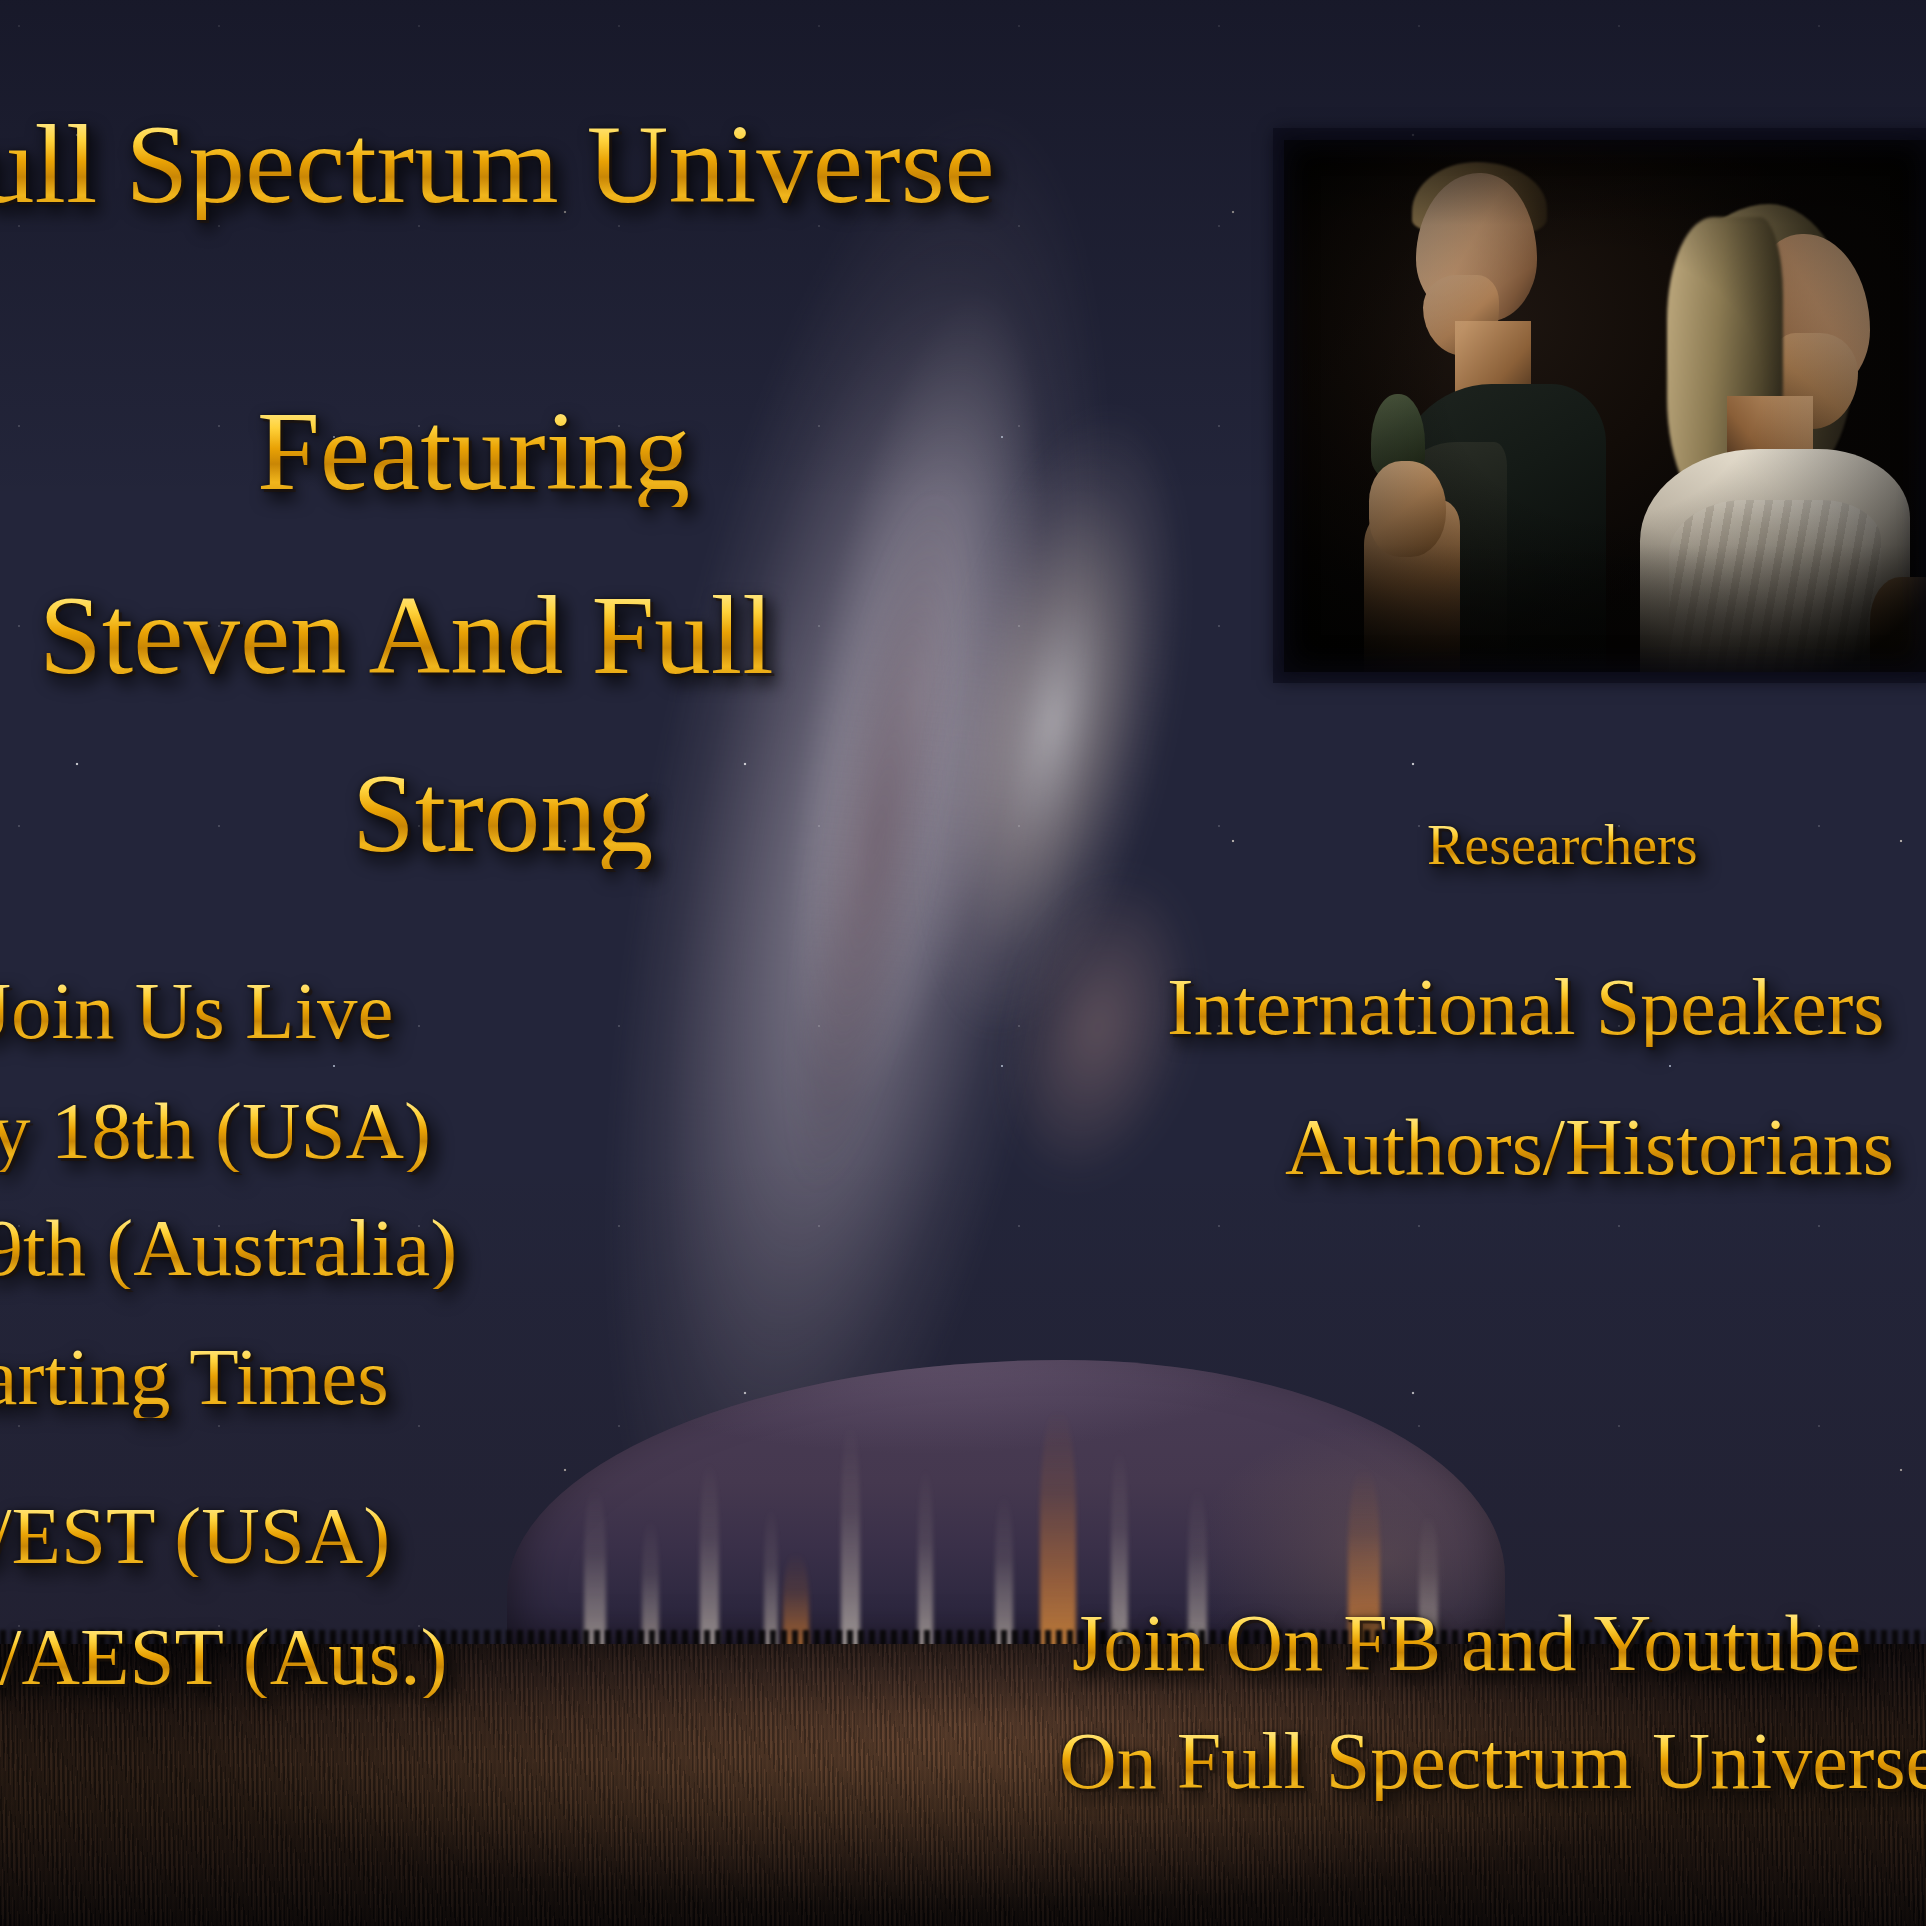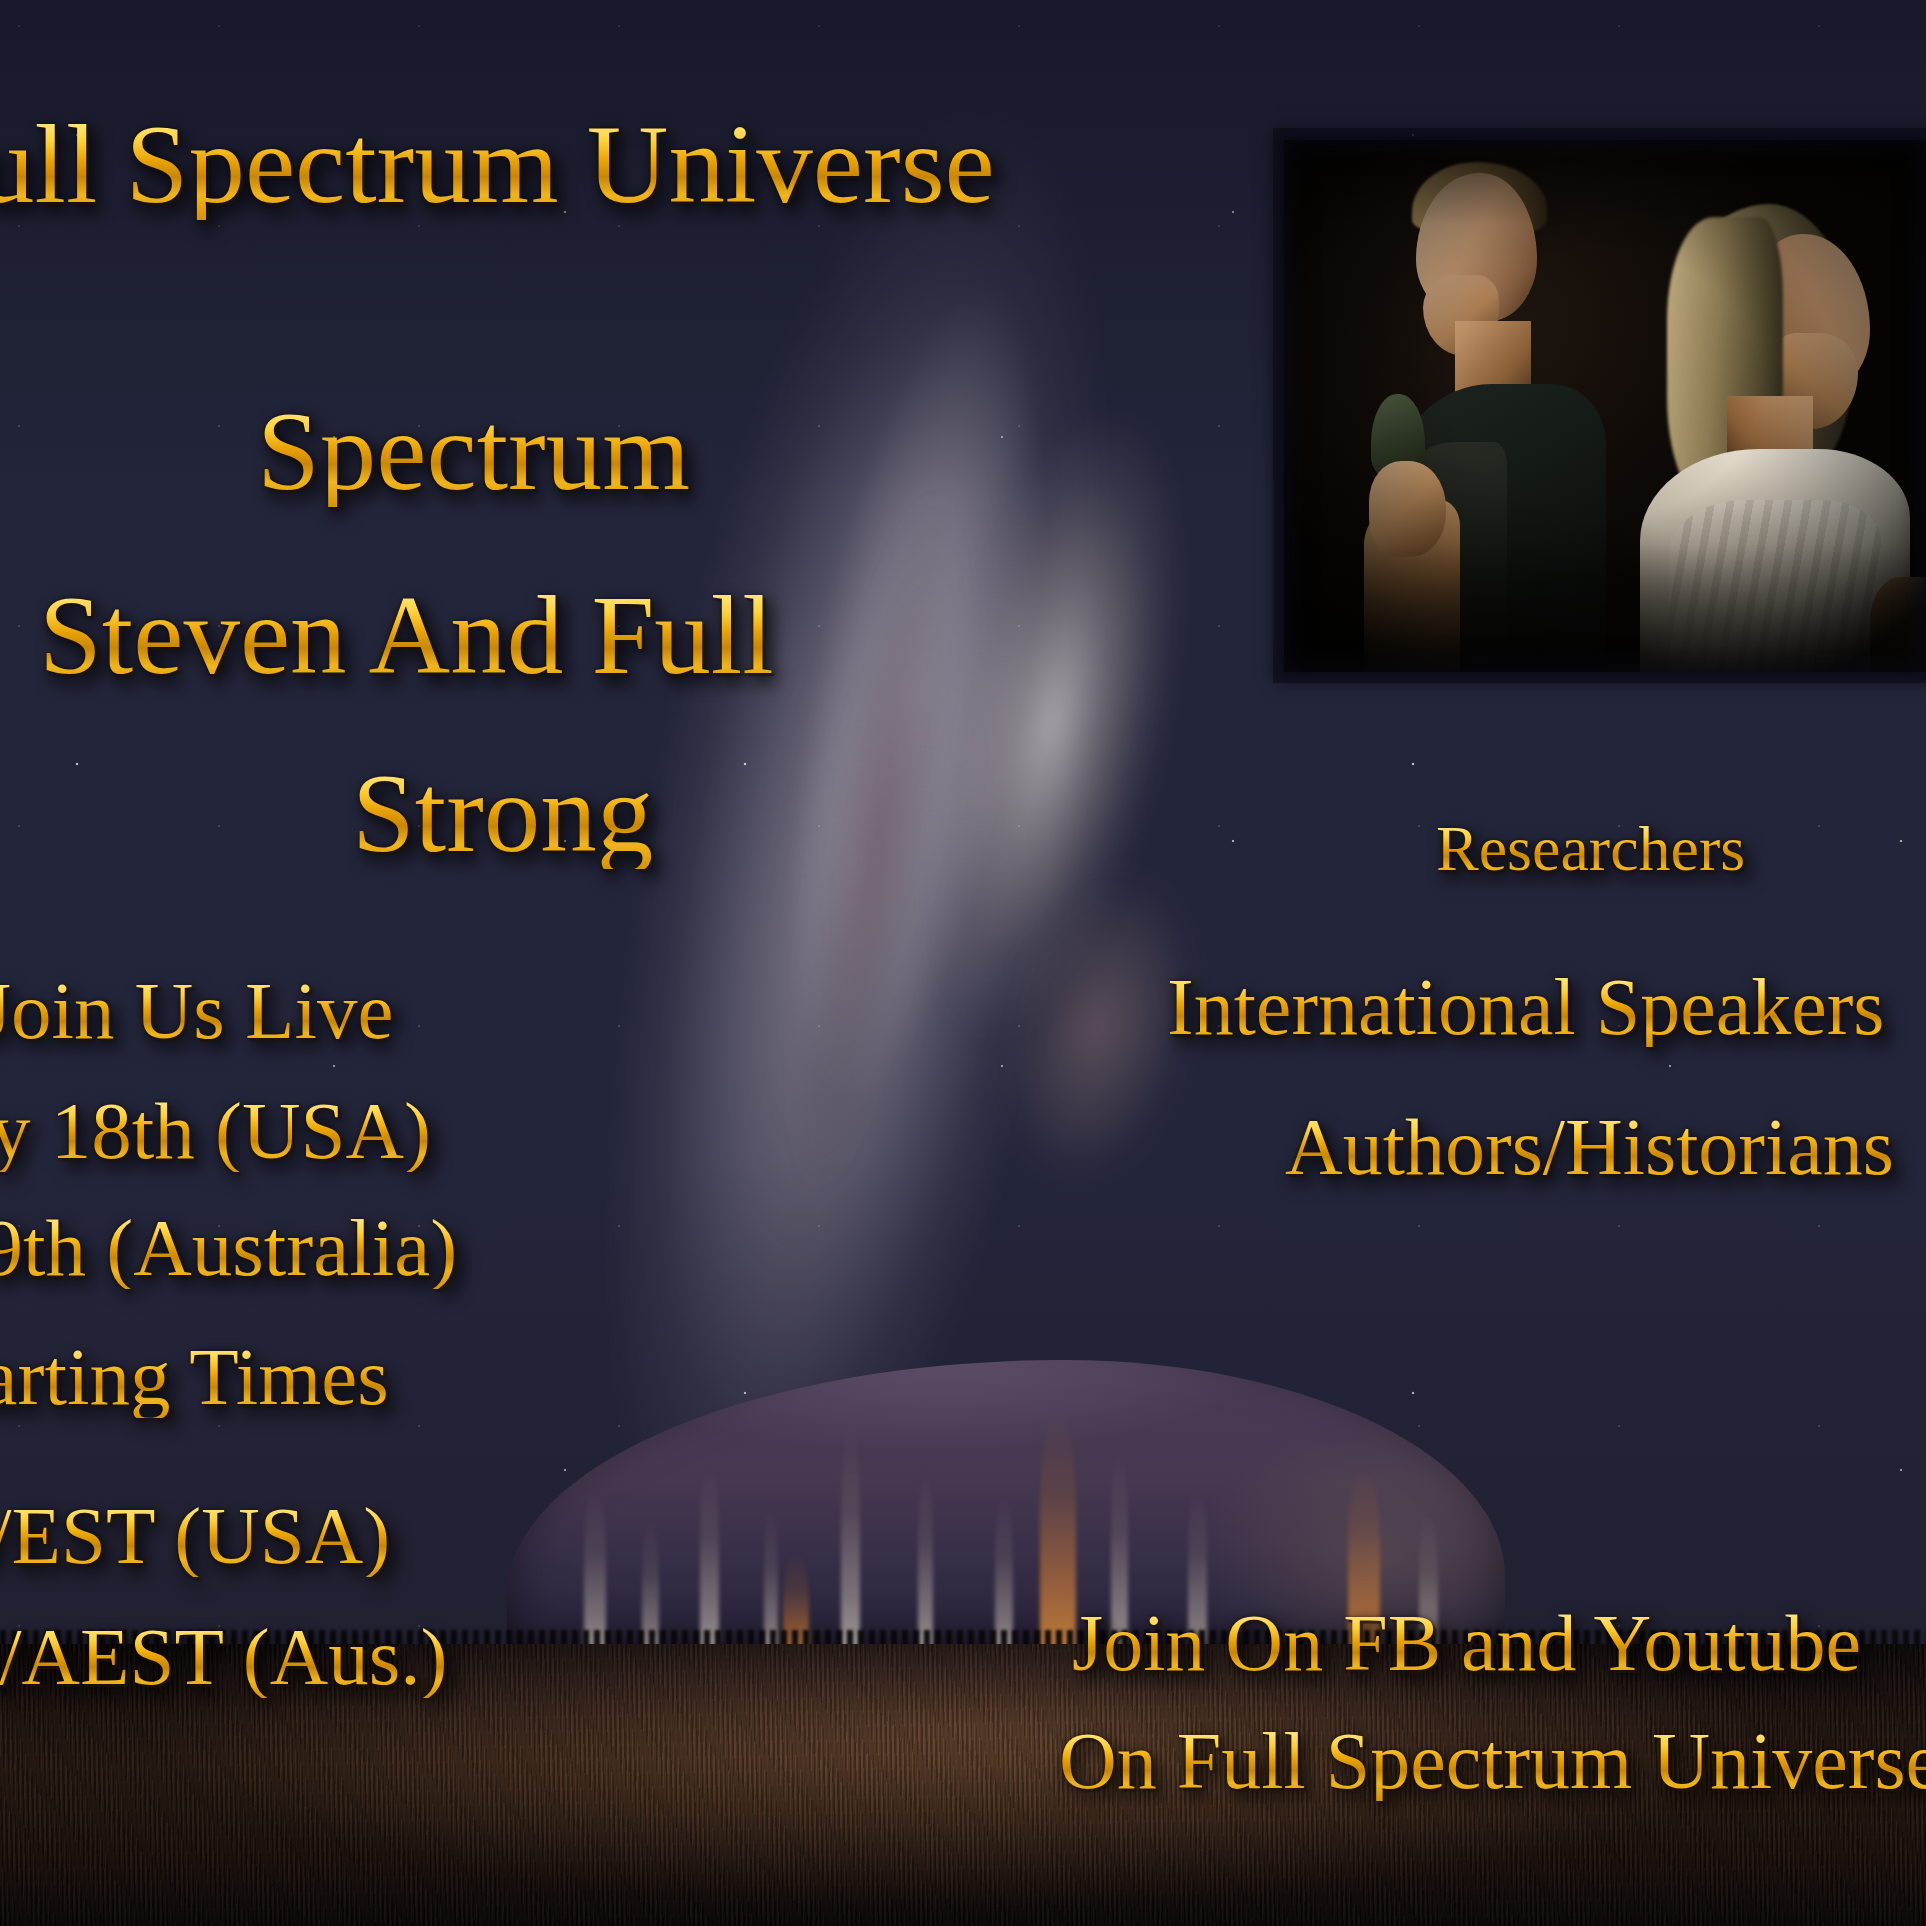--- a/index.html
+++ b/index.html
@@ -147,21 +147,21 @@
   #t-strong  {left:304px;  top:756px; font-size:113px;margin-left:48px;}
 
   #t-join    {left:-20.5px;  top:971px; font-size:81px;}
   #t-d1      {left:-46px;  top:1091px; font-size:81px;}
   #t-d2      {left:-58px;  top:1208px; font-size:81px;}
   #t-st      {left:-41px;  top:1337px; font-size:81px;}
   #t-t1      {left:-74px; top:1496px; font-size:81px;}
   #t-t2      {left:-64px; top:1617px; font-size:81px;}
 
   
-  #t-res     {left:1427px; top:817px; font-size:64px;margin-left:9px;}
+  #t-res     {left:1427px; top:817px; font-size:56px;}
   #t-spk     {left:1167px; top:967px; font-size:80px;}
   #t-auth    {left:1285px; top:1107px; font-size:80px;}
   #t-url     {left:1091px; top:1280px; font-size:80px;}
   #t-fb      {left:1072px; top:1603px; font-size:80px;}
   #t-fsu     {left:1059px; top:1721px; font-size:80px;}
 
   
   .photo{
     position:absolute;left:1284px;top:140px;width:642px;height:532px;
     background:#0d0906;overflow:hidden;
@@ -293,21 +293,21 @@
     <div class="p2-neck"></div>
     <div class="p2-shirt"></div>
     <div class="p2-shirt-fold"></div>
     <div class="p2-arm"></div>
 
     <div class="photo-vig"></div>
   </div>
   <div class="photo-halo"></div>
 
   <div class="gold" id="t-title">ull Spectrum Universe</div>
-  <div class="gold" id="t-feat">Spectrum</div>
+  <div class="gold" id="t-feat">Featuring</div>
   <div class="gold" id="t-names">Steven And Full</div>
   <div class="gold" id="t-strong">Strong</div>
 
   <div class="gold" id="t-join">Join Us Live</div>
   <div class="gold" id="t-d1">ay 18th (USA)</div>
   <div class="gold" id="t-d2">19th (Australia)</div>
   <div class="gold" id="t-st">tarting Times</div>
   <div class="gold" id="t-t1">m/EST (USA)</div>
   <div class="gold" id="t-t2">m/AEST (Aus.)</div>
 

